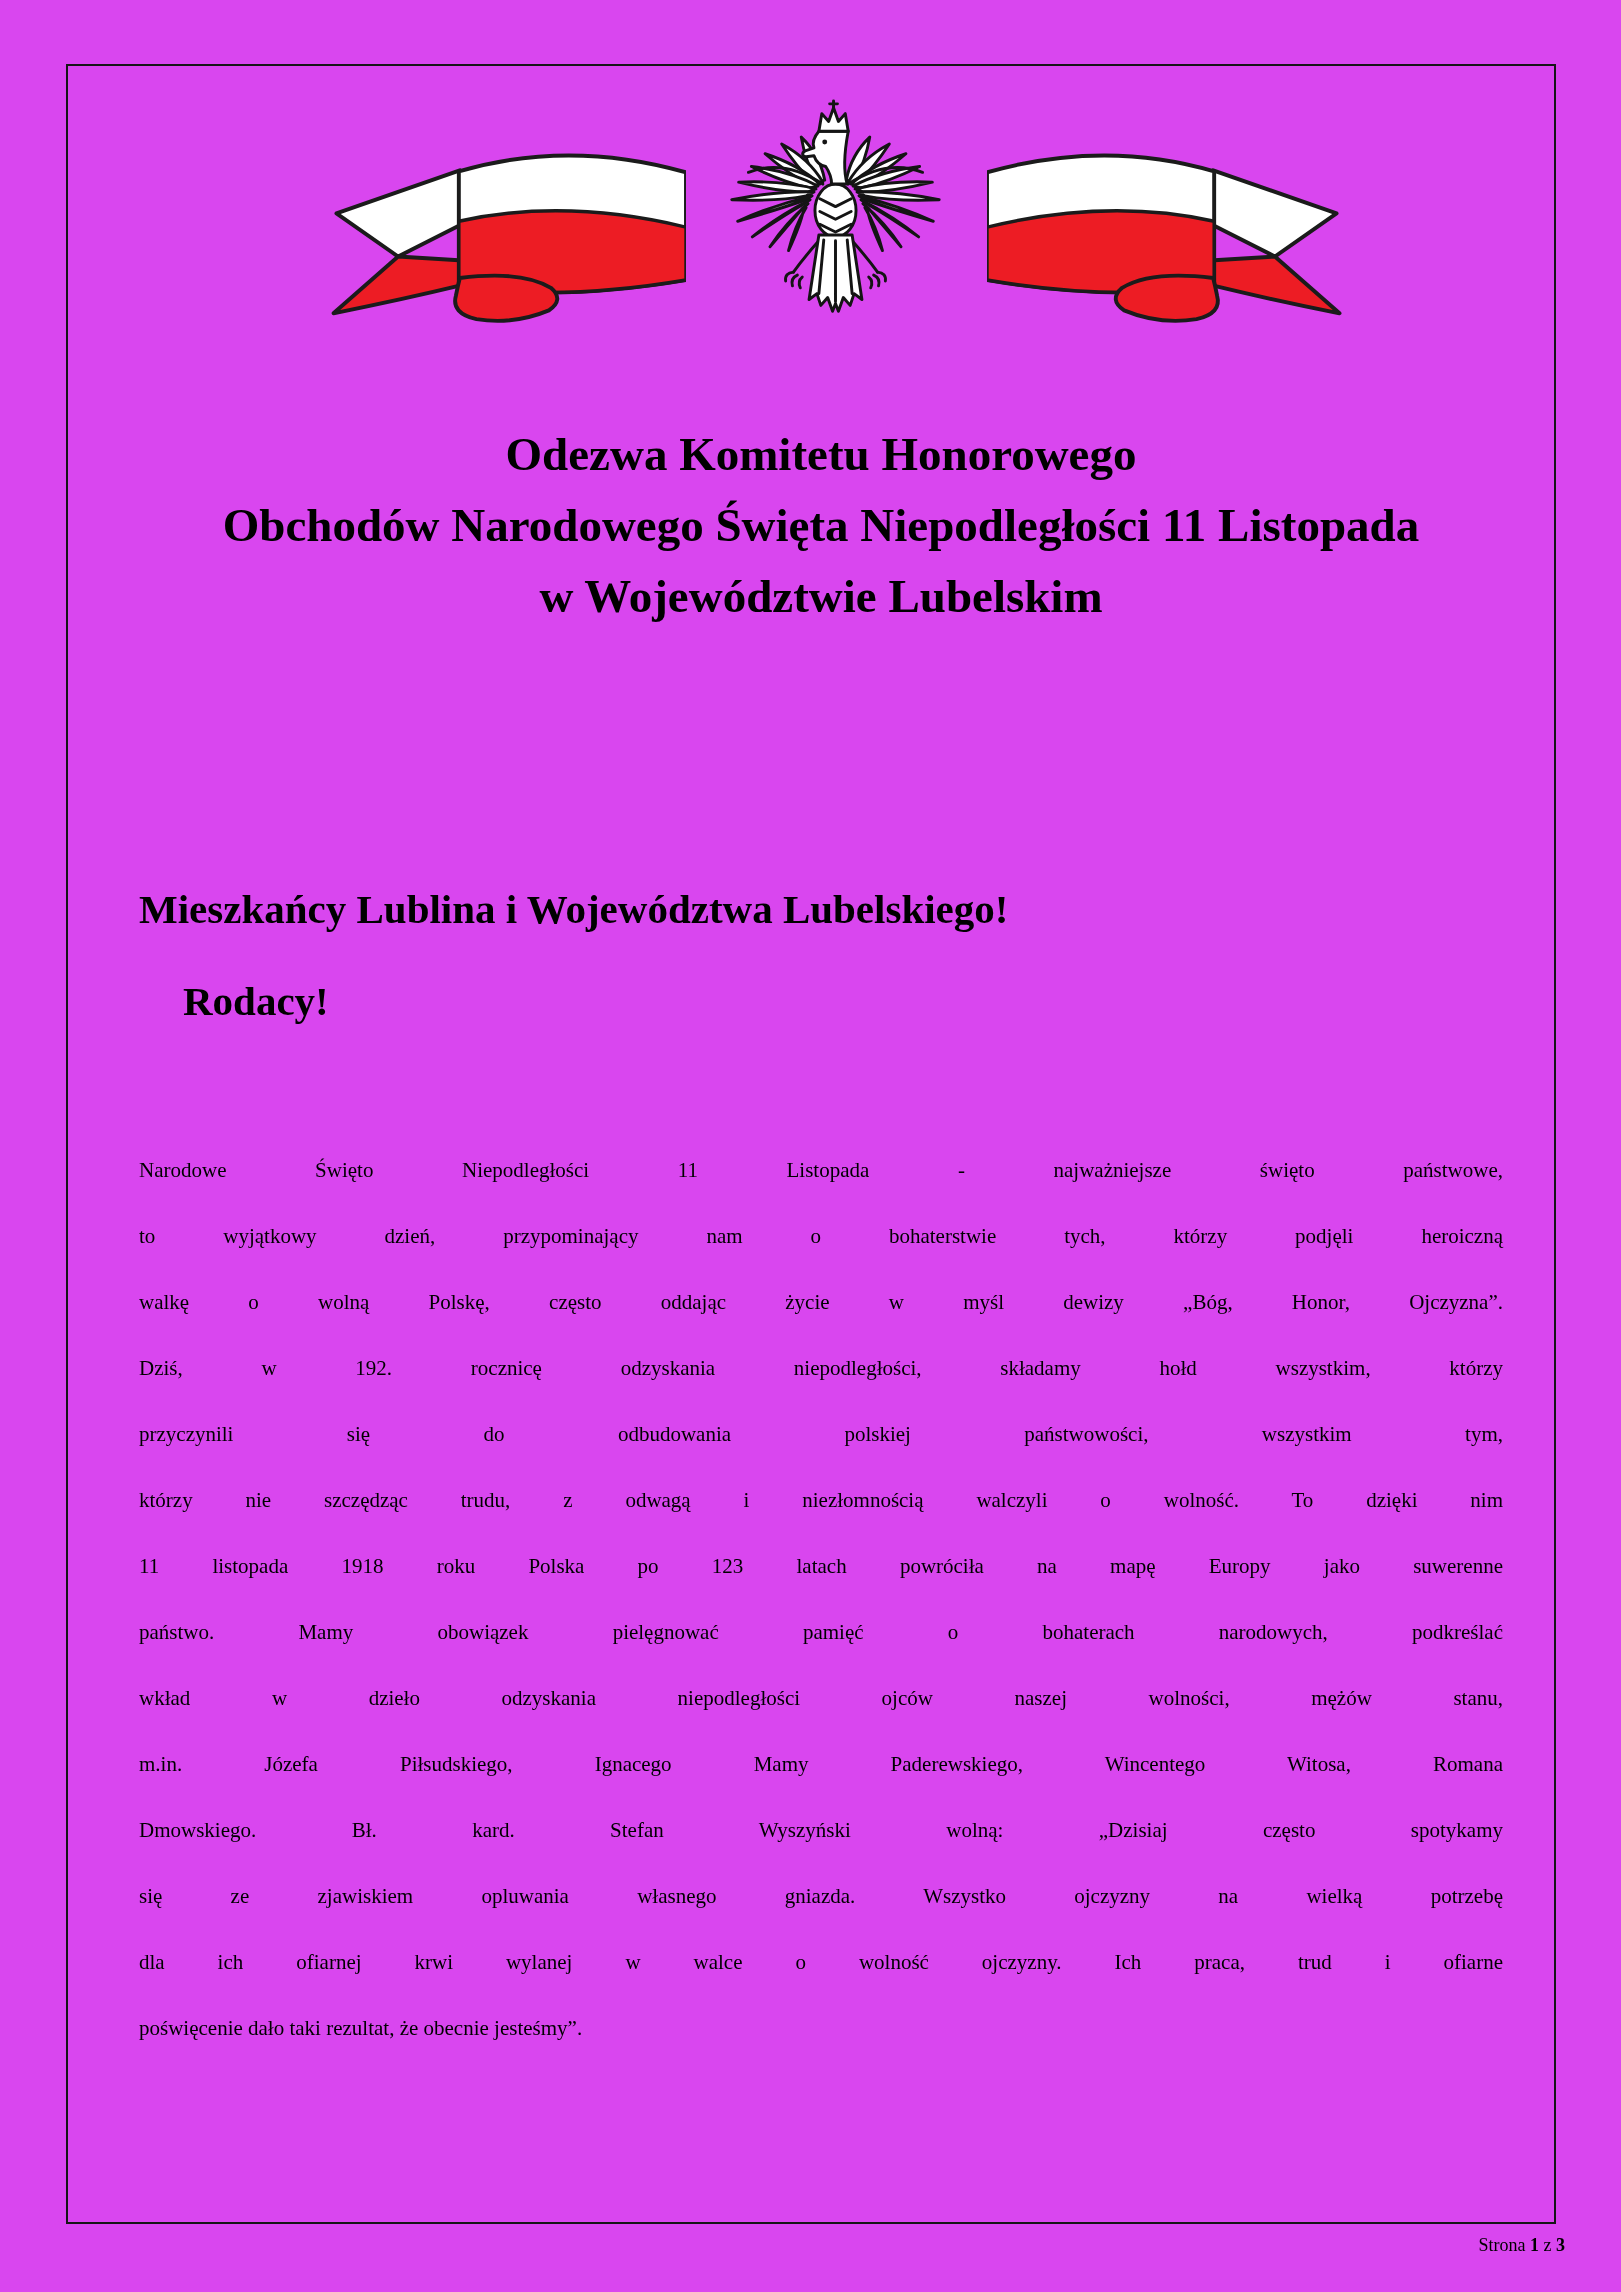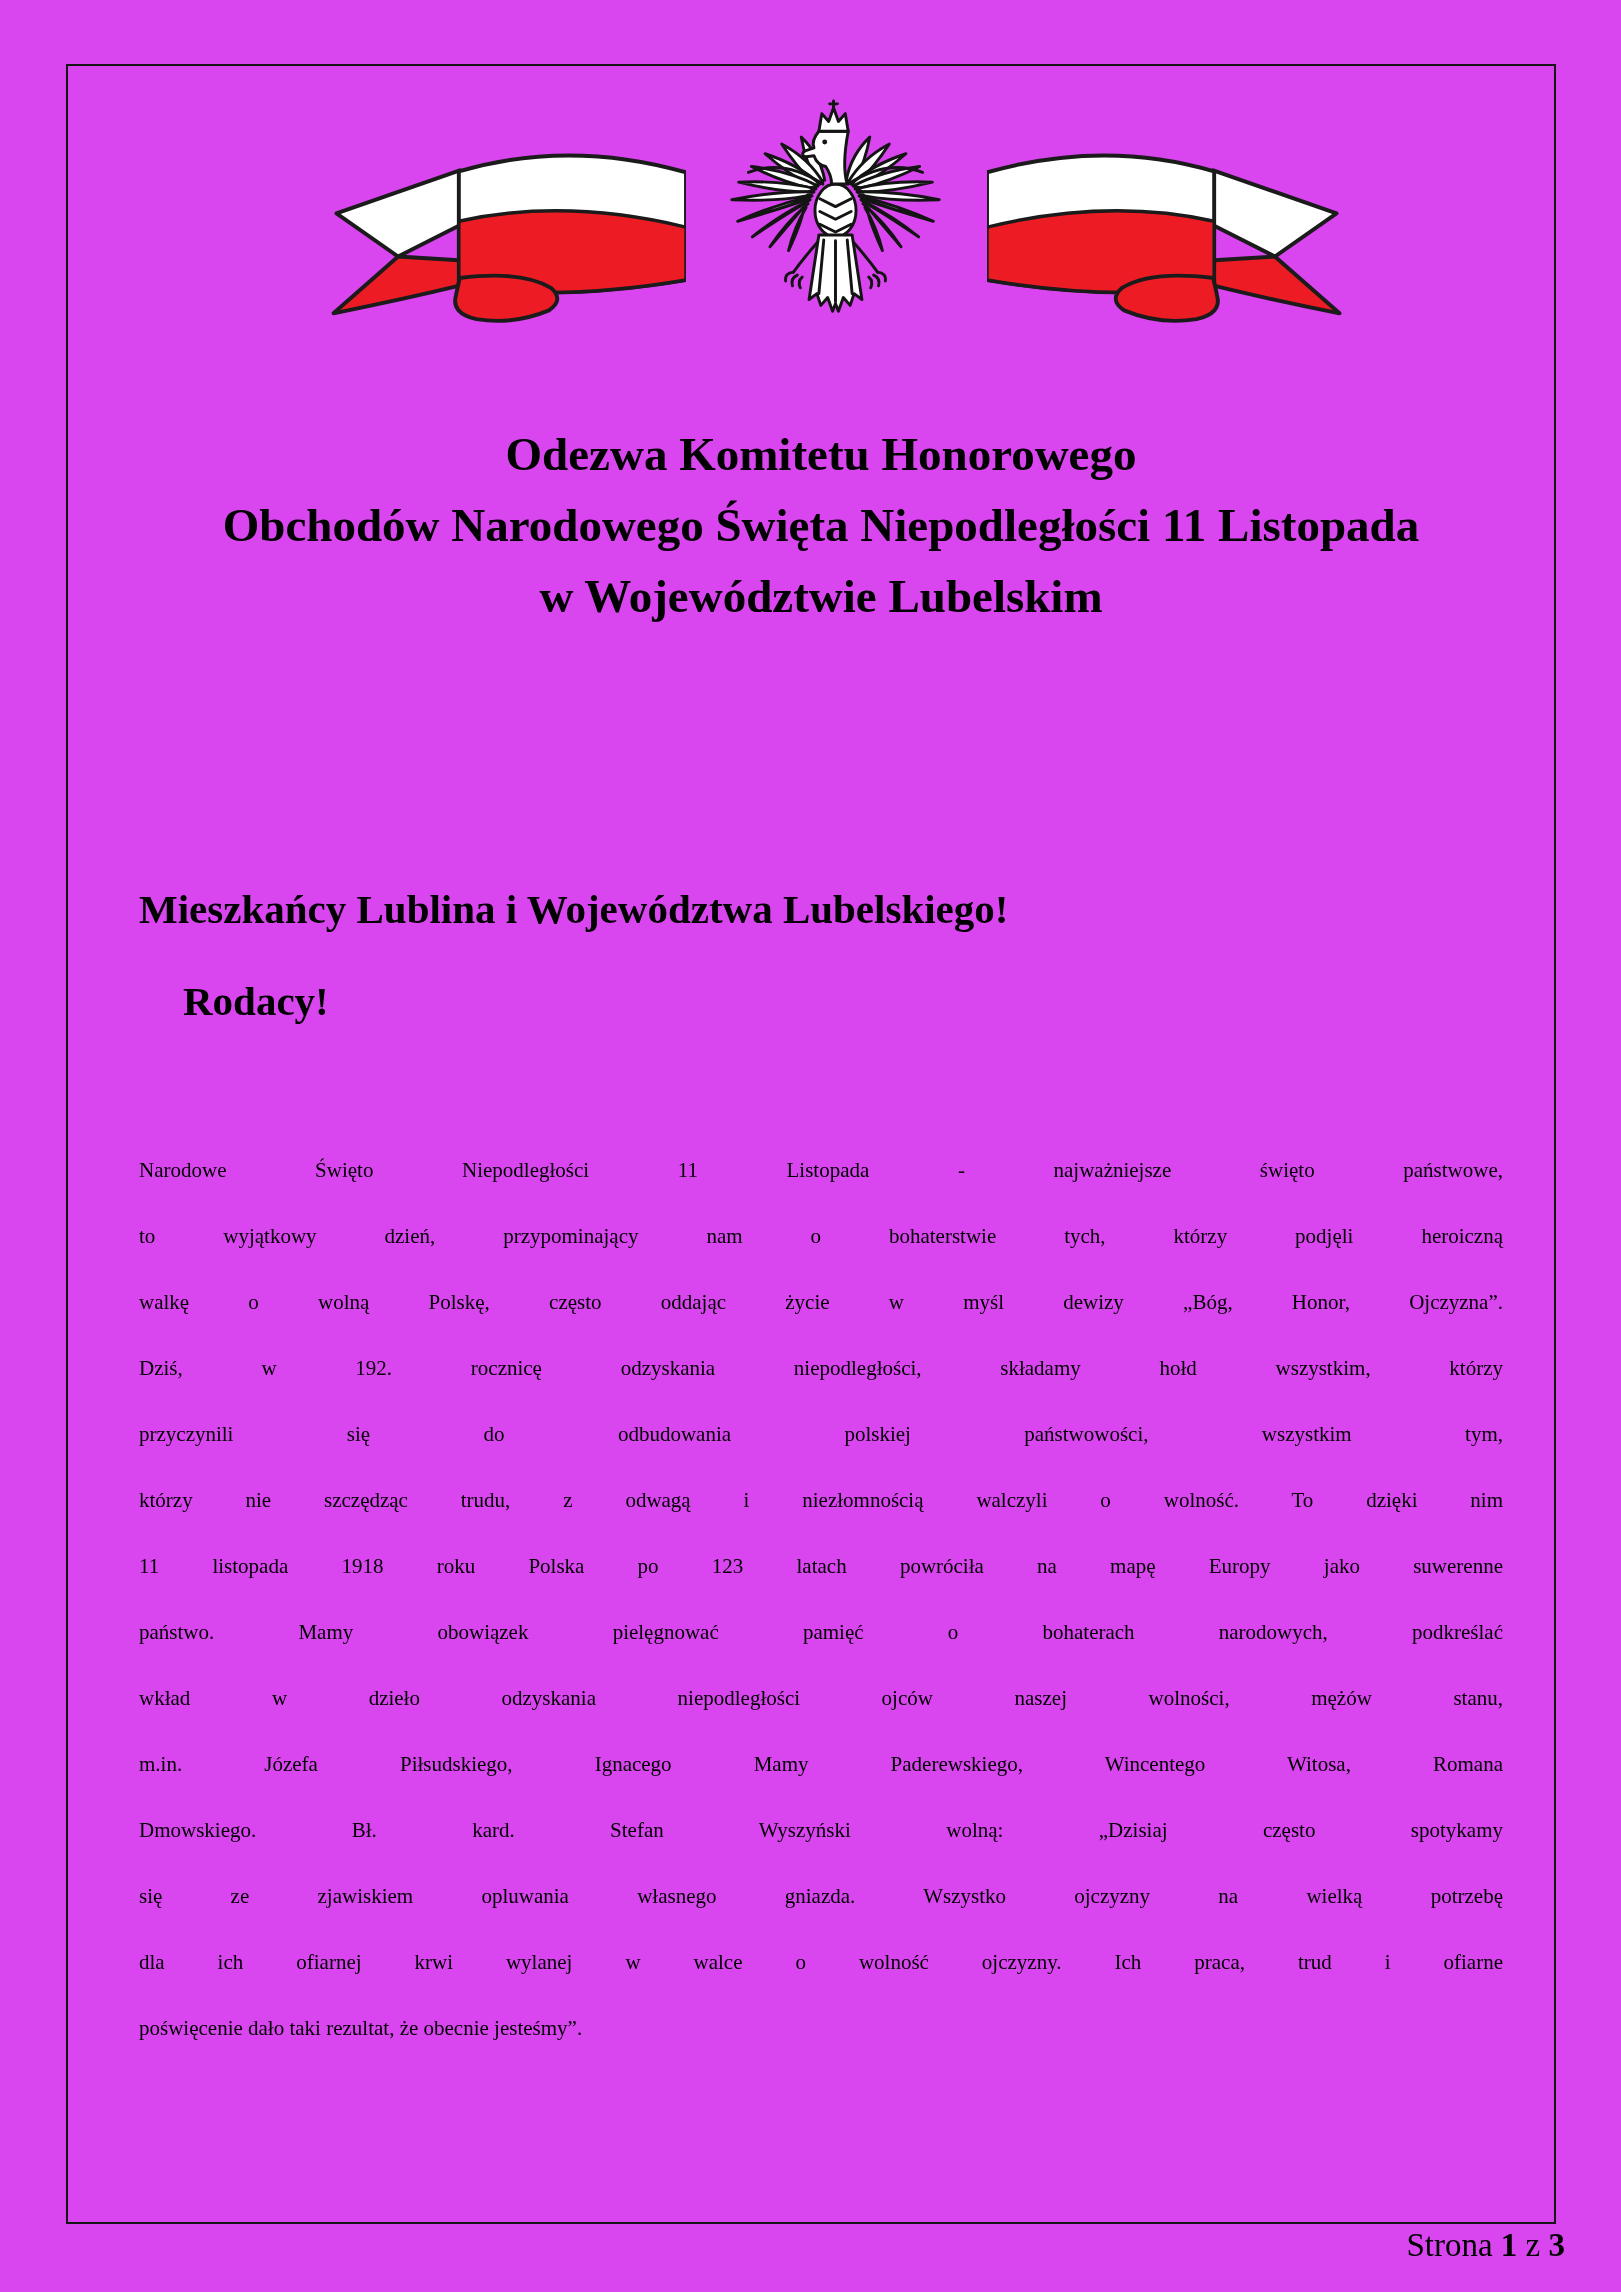--- a/index.html
+++ b/index.html
@@ -37,21 +37,21 @@
 
   .body-block {
     position:absolute; left:139px; top:1137px; width:1364px;
     font-size:21px; line-height:66px;
   }
   .body-line { height:66px; text-align:justify; text-align-last:justify; }
   .body-line.last { text-align-last:left; }
 
   .footer {
     position:absolute; top:2231px; right:56px;
-    font-size:33px; line-height:29px;
+    font-size:18px; line-height:29px;
     white-space:nowrap;
   }
   .footer b { font-weight:bold; }
   svg { display:block; }
 </style>
 </head>
 <body>
 
 <div class="page">
 

